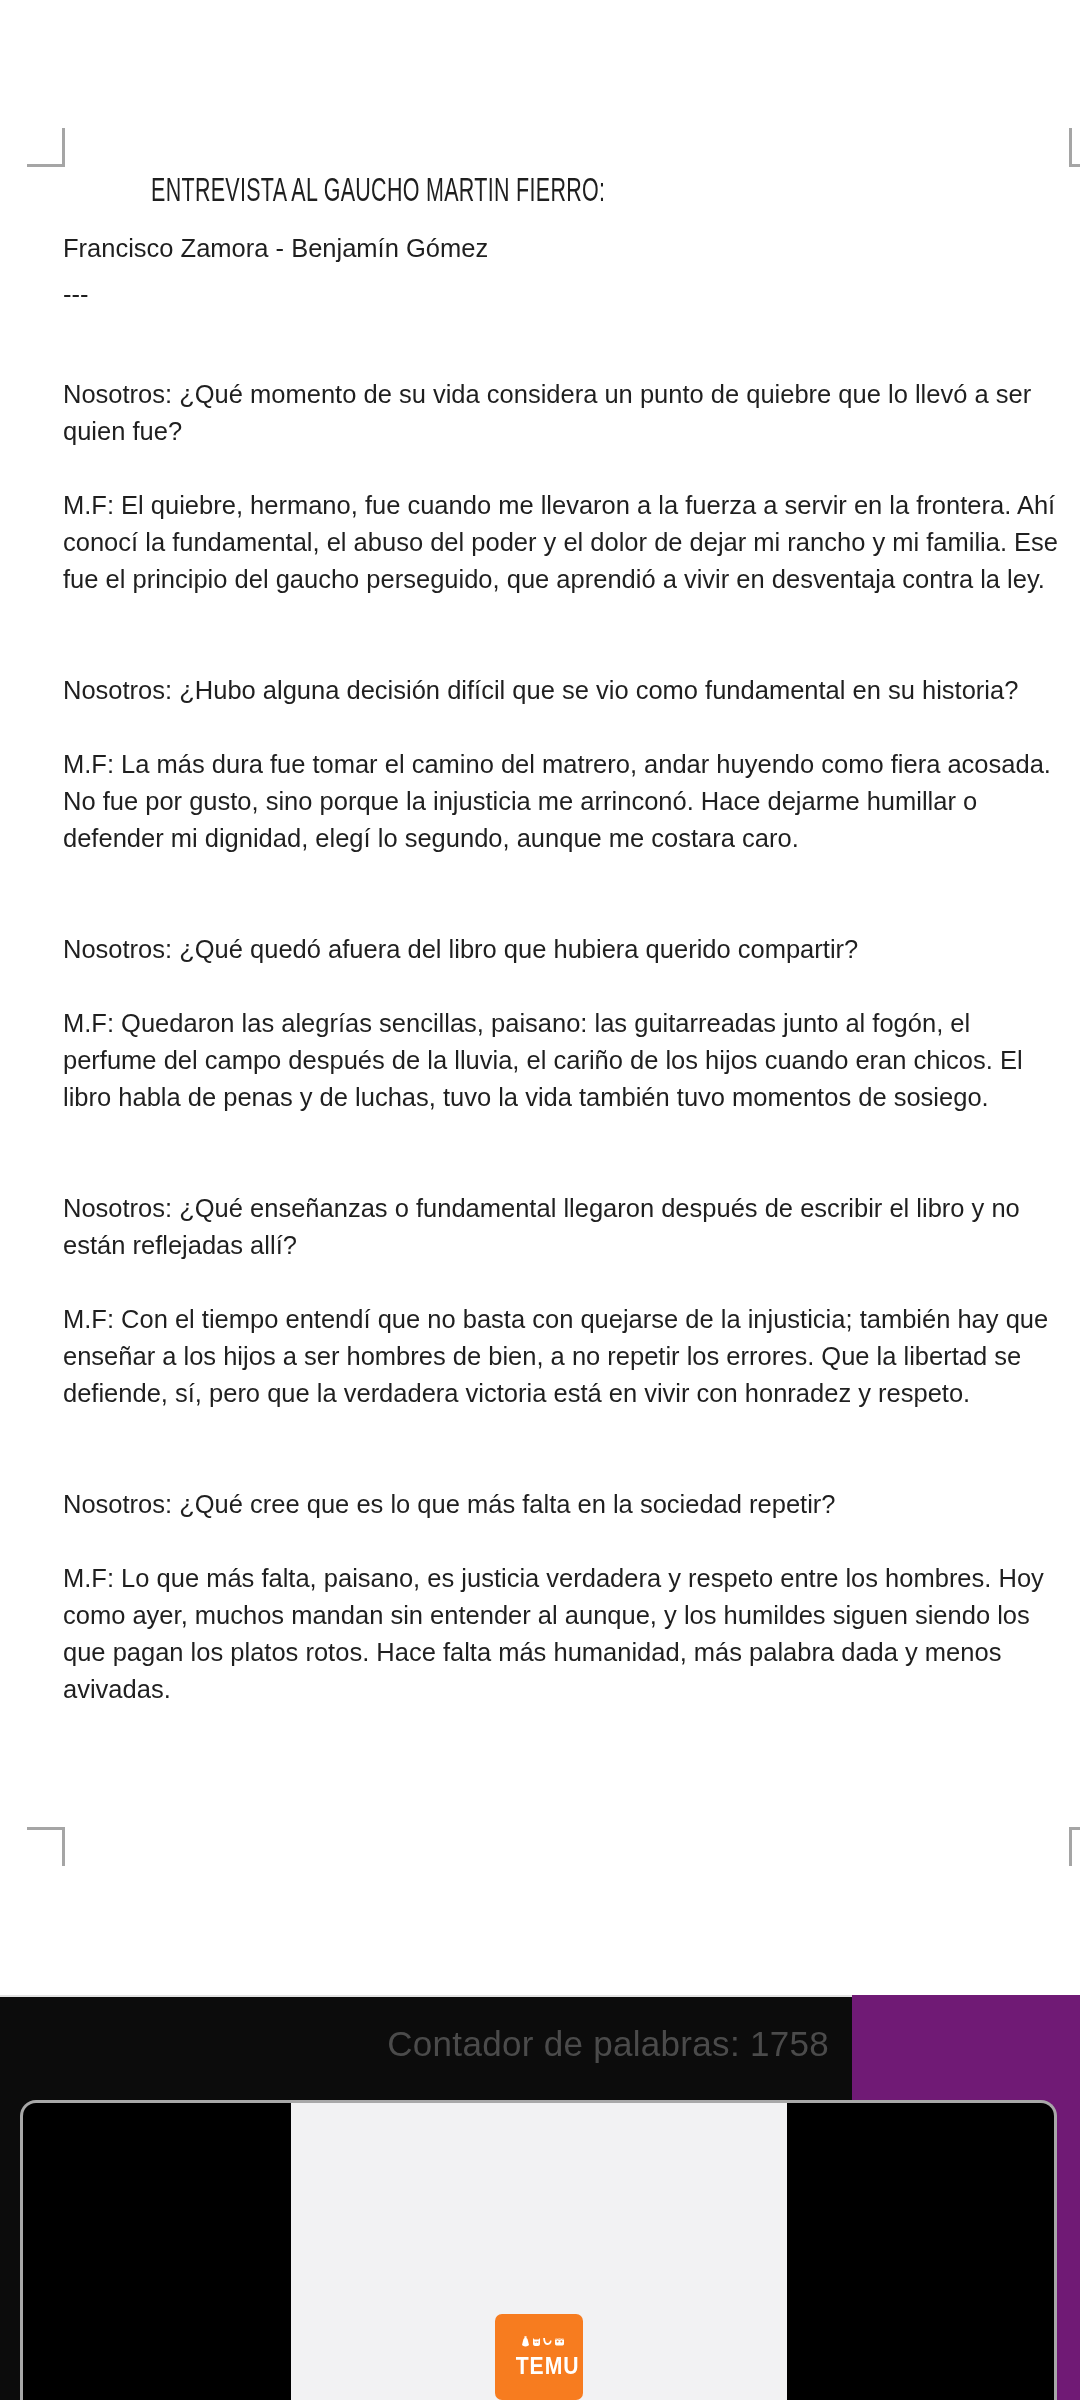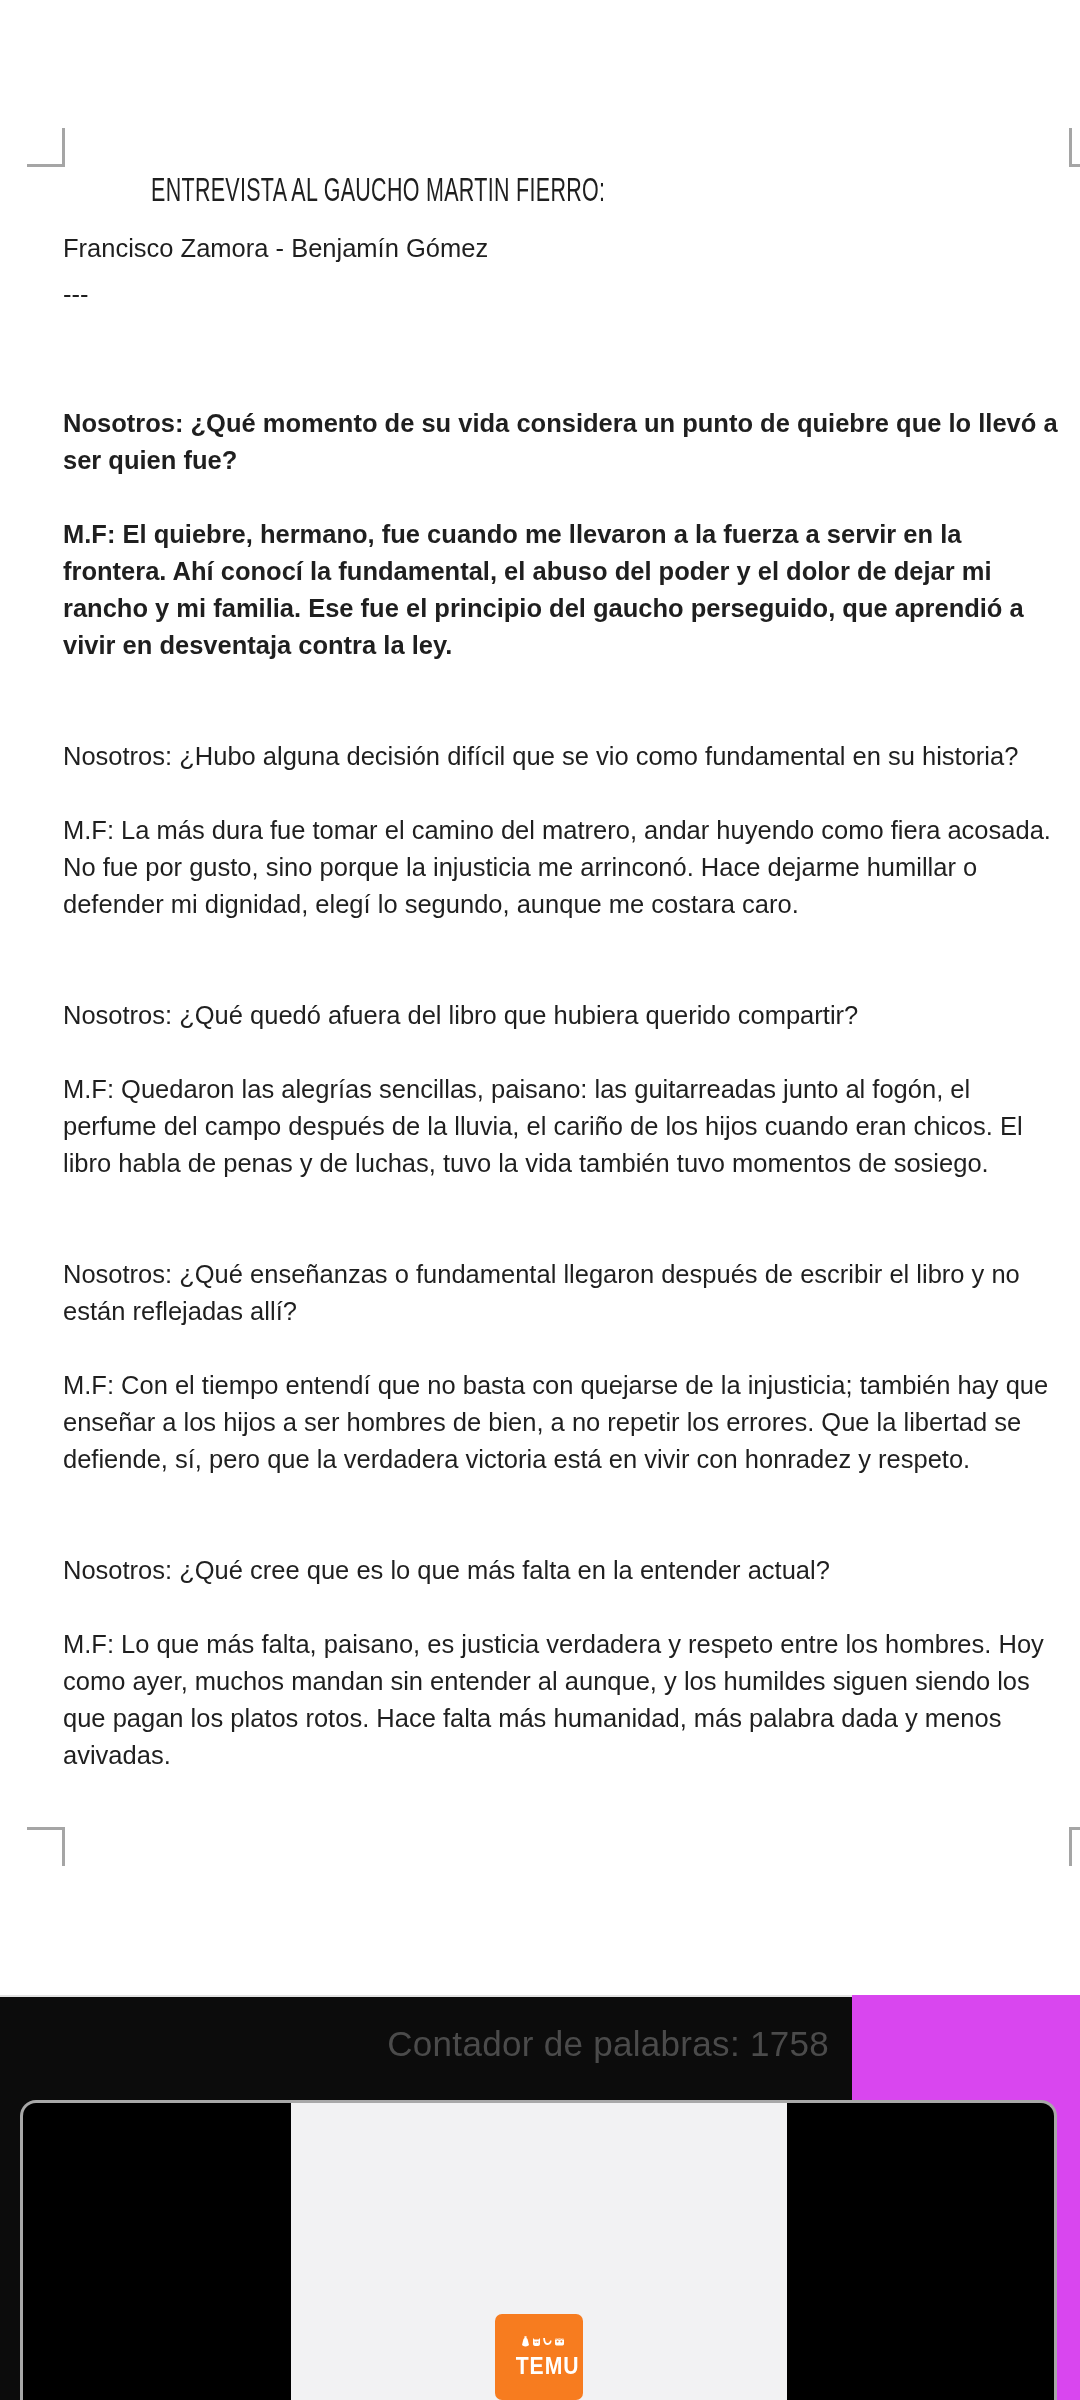--- a/index.html
+++ b/index.html
@@ -7,21 +7,21 @@
     padding: 0;
     width: 1080px;
     height: 2400px;
     background: #ffffff;
     overflow: hidden;
   }
   .screen {
     position: relative;
     width: 1080px;
     height: 2400px;
-    background: #d946ef;
+    background: #701a75;
     font-family: "Liberation Sans", sans-serif;
   }
 
   
   .page {
     position: absolute;
     left: 0; top: 0;
     width: 1080px;
     height: 1995px;
     background: #ffffff;
@@ -72,21 +72,21 @@
     display: inline-block;
     transform: scaleX(0.65);
     transform-origin: 0 50%;
     letter-spacing: 0.5px;
     font-weight: 400;
   }
   .byline { margin-top: 20px !important; }
   .separator { margin-top: 9px !important; }
 
   .qa-block { margin-top: 74px; }
-  .qa-block.first { margin-top: 92px; font-weight: bold; }
+  .qa-block.first { margin-top: 63px; }
   .answer { margin-top: 37px !important; }
 
   
   .bottom-panel {
     position: absolute;
     left: 0; top: 1995px;
     width: 852px;
     height: 405px;
     background: #0c0c0c;
     border-top: 2px solid #e3e3e3;
@@ -177,21 +177,21 @@
         <p class="question">Nosotros: ¿Qué quedó afuera del libro que hubiera querido compartir?</p>
         <p class="answer">M.F: Quedaron las alegrías sencillas, paisano: las guitarreadas junto al fogón, el perfume del campo después de la lluvia, el cariño de los hijos cuando eran chicos. El libro habla de penas y de luchas, tuvo la vida también tuvo momentos de sosiego.</p>
       </div>
 
       <div class="qa-block">
         <p class="question">Nosotros: ¿Qué enseñanzas o fundamental llegaron después de escribir el libro y no están reflejadas allí?</p>
         <p class="answer">M.F: Con el tiempo entendí que no basta con quejarse de la injusticia; también hay que enseñar a los hijos a ser hombres de bien, a no repetir los errores. Que la libertad se defiende, sí, pero que la verdadera victoria está en vivir con honradez y respeto.</p>
       </div>
 
       <div class="qa-block">
-        <p class="question">Nosotros: ¿Qué cree que es lo que más falta en la entender actual?</p>
+        <p class="question">Nosotros: ¿Qué cree que es lo que más falta en la sociedad repetir?</p>
         <p class="answer">M.F: Lo que más falta, paisano, es justicia verdadera y respeto entre los hombres. Hoy como ayer, muchos mandan sin entender al aunque, y los humildes siguen siendo los que pagan los platos rotos. Hace falta más humanidad, más palabra dada y menos avivadas.</p>
       </div>
     </div>
   </div>
 
   <div class="bottom-panel">
     <div class="word-counter">Contador de palabras: 1758</div>
 
     <div class="ad-container">
       <div class="ad-panel">

